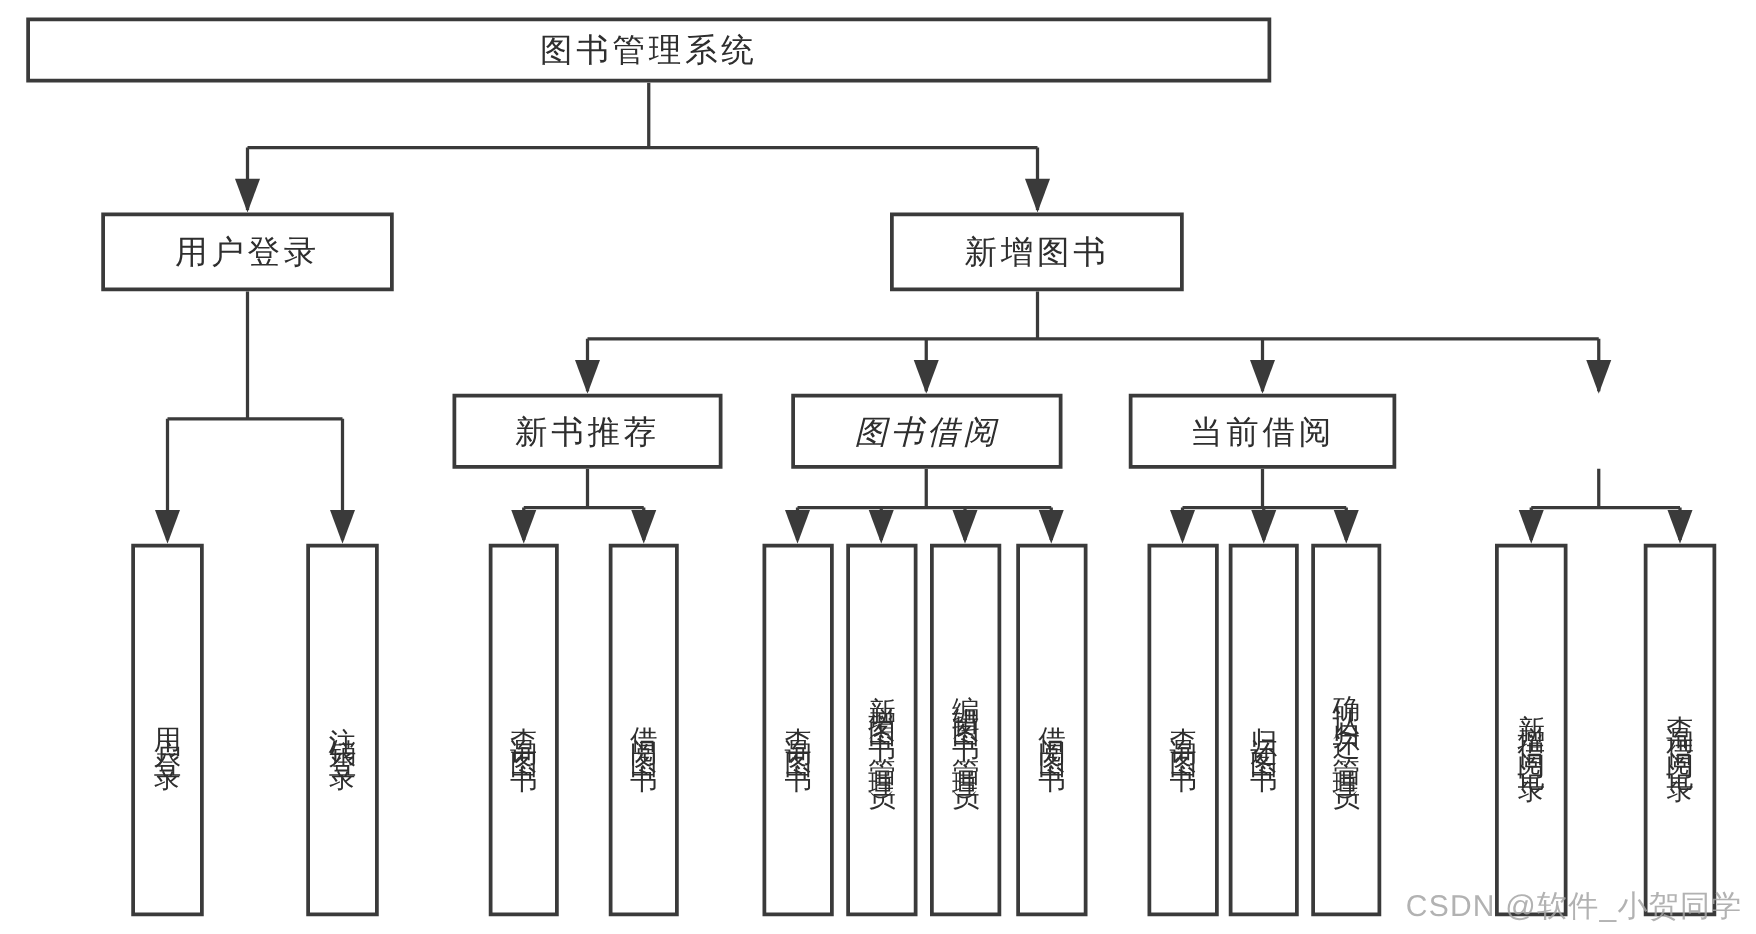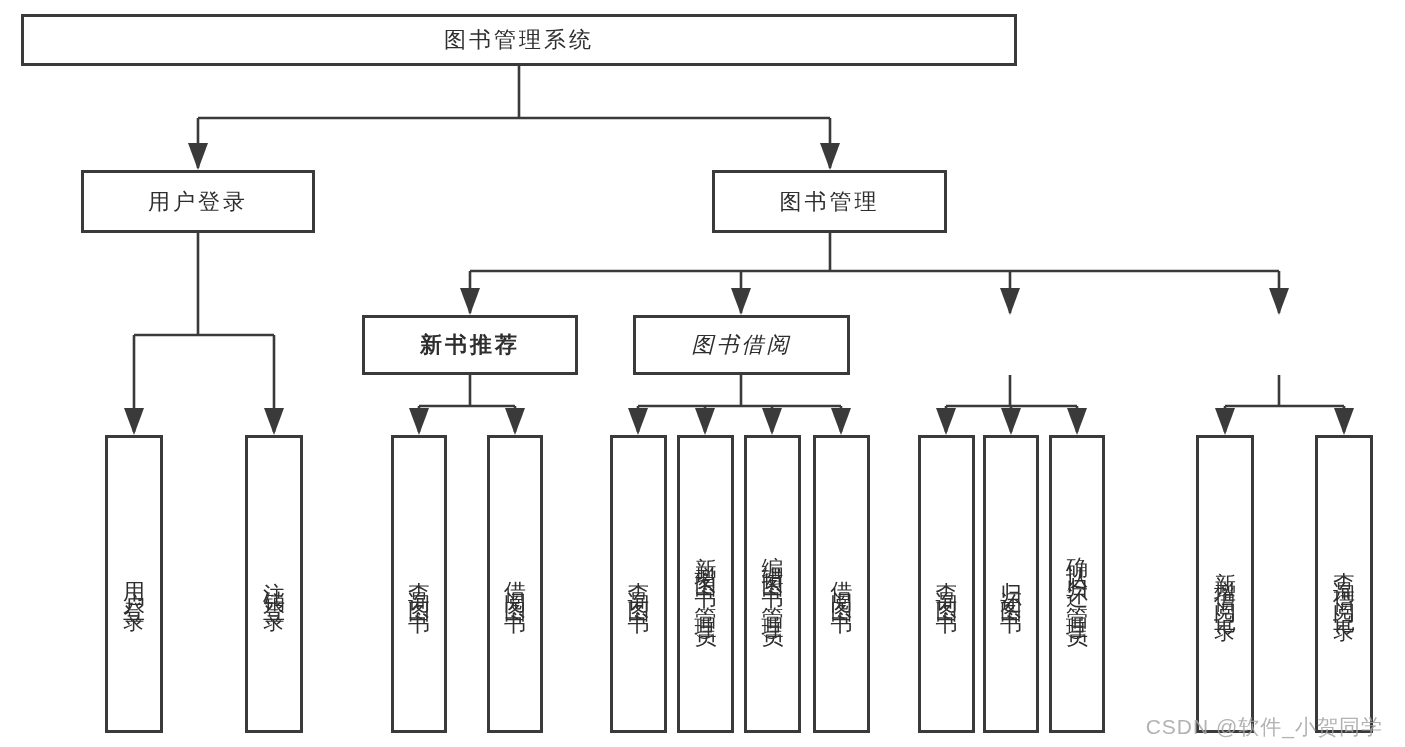--- a/index.html
+++ b/index.html
@@ -22,39 +22,39 @@
     box-sizing: border-box;
     background: #ffffff;
     border: 3px solid #3a3a3a;
     display: flex;
     align-items: center;
     justify-content: center;
     z-index: 2;
     color: #2e2e2e;
   }
   .node .h-label {
-    font-size: 22px;
+    font-size: 26px;
     letter-spacing: 3px;
     white-space: nowrap;
     color: #2e2e2e;
   }
   .node .v-label {
     writing-mode: vertical-rl;
     text-orientation: mixed;
     font-size: 22px;
     line-height: 1;
     letter-spacing: 10px;
     color: #2e2e2e;
   }
   .leaf { z-index: 2; }
   #watermark {
     position: absolute;
-    right: 22px;
+    right: 11px;
     bottom: 6px;
-    font-size: 21px;
+    font-size: 24px;
     letter-spacing: 1px;
     color: rgba(165, 165, 165, 0.85);
     z-index: 5;
     white-space: nowrap;
   }
 </style>
 </head>
 <body>
 
 <div id="stage">
@@ -92,28 +92,31 @@
   </svg>
 
   <div class="node" style="left:21px; top:14px; width:996px; height:52px;">
     <span class="h-label">图书管理系统</span>
   </div>
 
   <div class="node" style="left:81px; top:170px; width:234px; height:63px;">
     <span class="h-label">用户登录</span>
   </div>
   <div class="node" style="left:712px; top:170px; width:235px; height:63px;">
-    <span class="h-label">图书管理</span>
+    <span class="h-label">新增图书</span>
   </div>
 
-  <div class="node" style="left:362px; top:315px; width:216px; height:60px;font-weight:bold;">
+  <div class="node" style="left:362px; top:315px; width:216px; height:60px;">
     <span class="h-label">新书推荐</span>
   </div>
   <div class="node" style="left:633px; top:315px; width:217px; height:60px;font-style:italic;">
     <span class="h-label">图书借阅</span>
+  </div>
+  <div class="node" style="left:903px; top:315px; width:214px; height:60px;">
+    <span class="h-label">当前借阅</span>
   </div>
 
   <div class="node leaf" style="left:105px; top:435px; width:58px; height:298px;">
     <span class="v-label">用户登录</span>
   </div>
   <div class="node leaf" style="left:245px; top:435px; width:58px; height:298px;">
     <span class="v-label">注销登录</span>
   </div>
 
   <div class="node leaf" style="left:391px; top:435px; width:56px; height:298px;">

